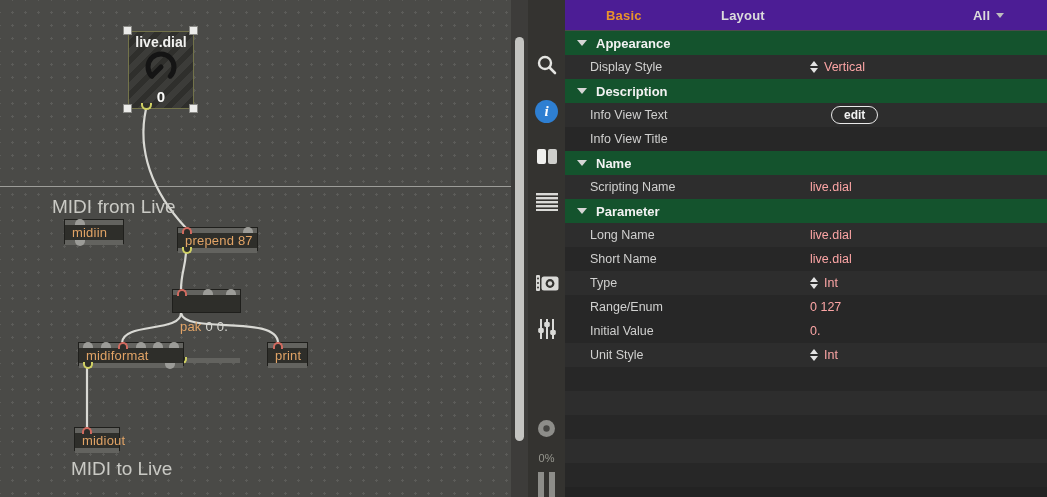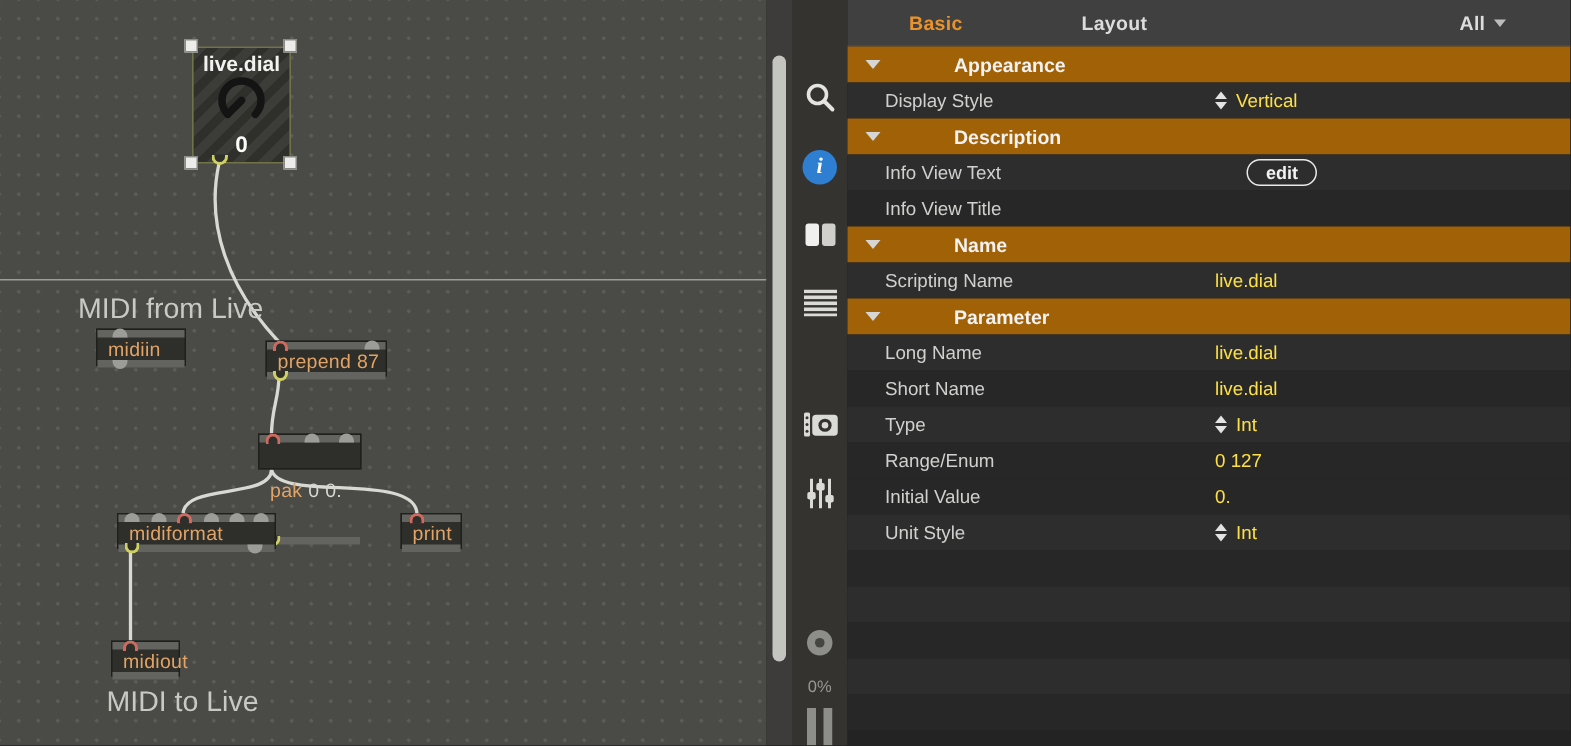--- a/index.html
+++ b/index.html
@@ -57,38 +57,38 @@
   
   .toolbar { position:absolute; left:528px; top:0; width:37px; height:497px; background:#343330; }
   .tool { position:absolute; left:0; width:37px; display:flex; justify-content:center; align-items:center; }
   .info-badge { width:23px; height:23px; border-radius:50%; background:#2e7fd2;
     color:#fff; font-family:"Liberation Serif", serif; font-style:italic; font-weight:700;
     font-size:15px; display:flex; align-items:center; justify-content:center; }
   .zoom-pct { font-size:11px; color:#97978f; }
 
   
   .inspector { position:absolute; left:565px; top:0; width:482px; height:497px; background:#232323; }
-  .tabbar { position:absolute; left:0; top:0; width:482px; height:31px; background:#404040;
+  .tabbar { position:absolute; left:0; top:0; width:482px; height:31px; background:#4c1d95;
     border-bottom:1px solid #4a4a4a; }
   .tab { position:absolute; top:0; height:31px; display:flex; align-items:center;
     font-size:13px; color:#dcdcdc; font-weight:700; letter-spacing:.2px; }
   .tab.active { color:#e8932c; }
   .tab .caret { width:0; height:0; border-left:4px solid transparent;
     border-right:4px solid transparent; border-top:5px solid #bdbdbd; margin-left:6px; }
   .rows { position:absolute; left:0; top:31px; width:482px; }
   .irow { height:24px; display:flex; align-items:center; position:relative; }
-  .irow.hdr { background:#a16207;gap:40px; }
+  .irow.hdr { background:#14532d; }
   .irow.light { background:#2d2d2d; }
   .irow.dark { background:#272727; }
   .irow .tri { width:0; height:0; border-left:5px solid transparent;
     border-right:5px solid transparent; border-top:6px solid #d6d6d6; margin:0 9px 0 12px; }
   .irow .htitle { font-size:13px; color:#f2f2f2; font-weight:700; }
   .irow .rlabel { font-size:12.5px; color:#d0d0cf; margin-left:25px; }
   .irow .rvalue { position:absolute; left:245px; display:flex; align-items:center; }
-  .vtext { font-size:12.5px; color:#fde047; }
+  .vtext { font-size:12.5px; color:#fca5a5; }
   .stepper { display:inline-flex; flex-direction:column; align-items:center;
     margin-right:6px; gap:2px; }
   .stepper .up { width:0; height:0; border-left:4px solid transparent;
     border-right:4px solid transparent; border-bottom:5px solid #e3e3e3; }
   .stepper .dn { width:0; height:0; border-left:4px solid transparent;
     border-right:4px solid transparent; border-top:5px solid #e3e3e3; }
   .edit-btn { background:transparent; border:1.5px solid #e9e9e9; border-radius:9px;
     color:#f2f2f2; font-size:12px; font-weight:700; padding:1px 12px 2px; height:18px;
     font-family:"Liberation Sans", sans-serif;margin-left:21px; }
   .checkbox { width:13px; height:13px; border:1.5px solid #e9e9e9; display:flex;

